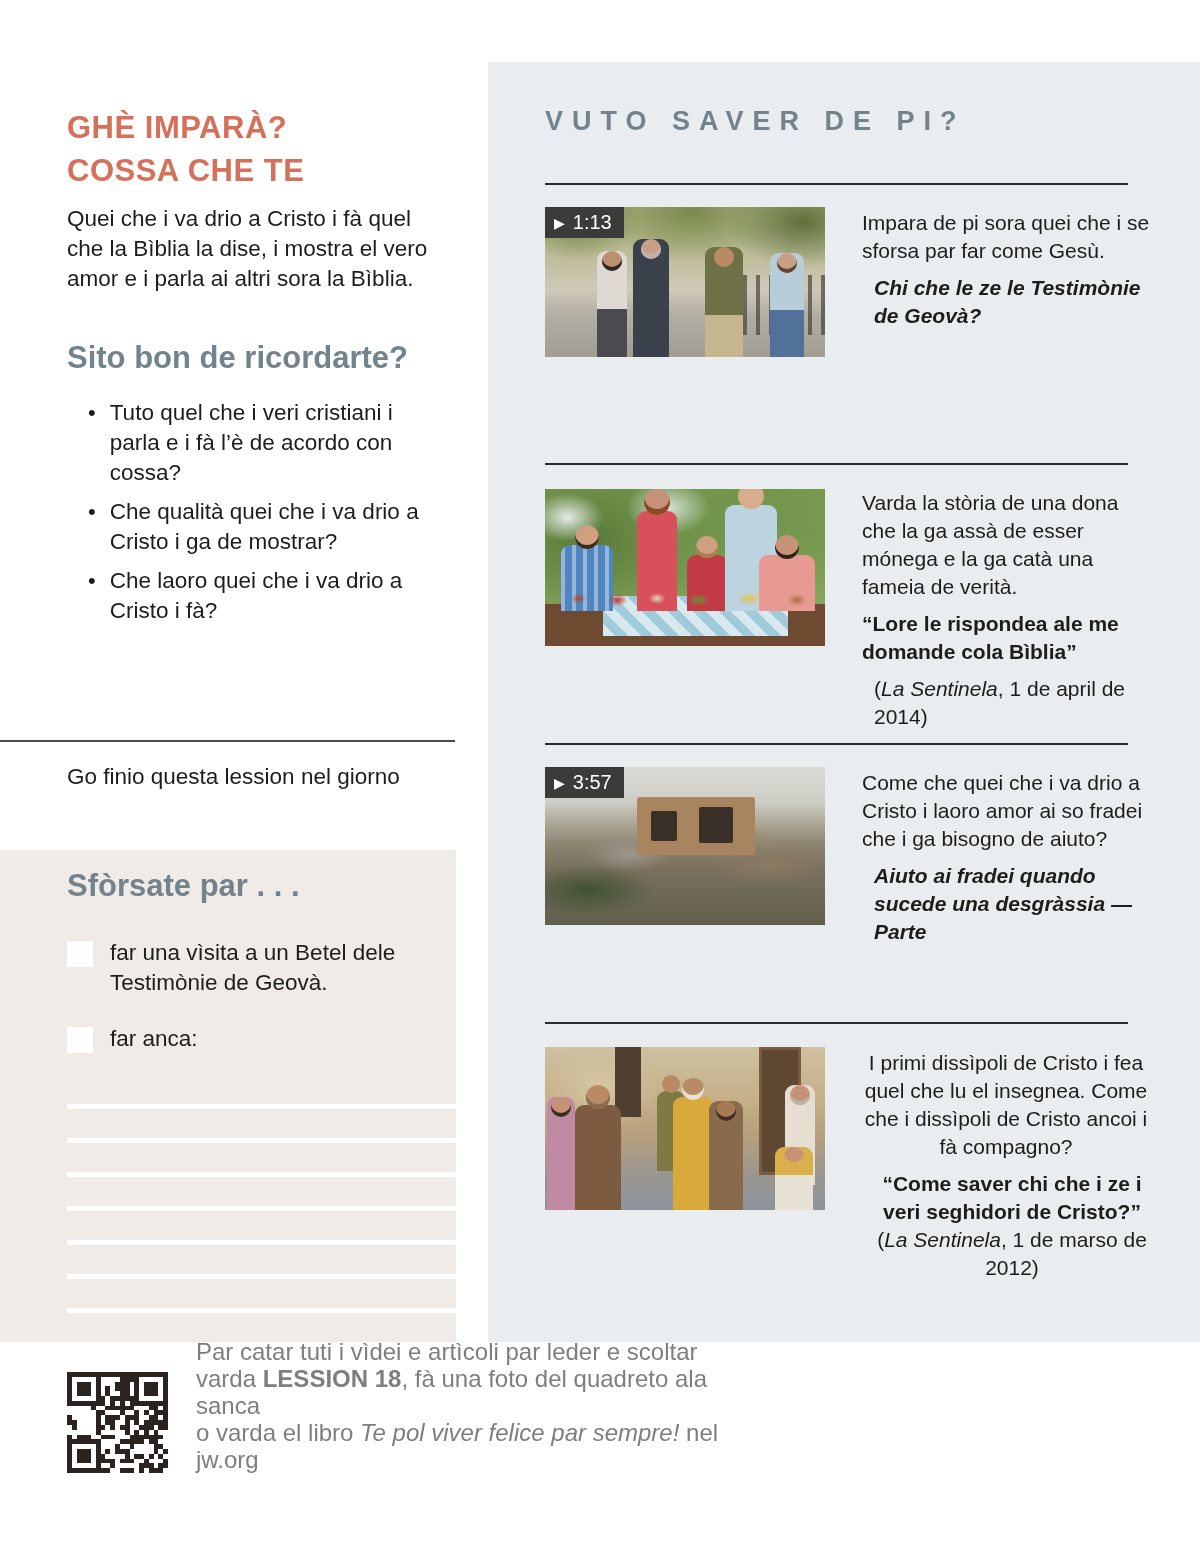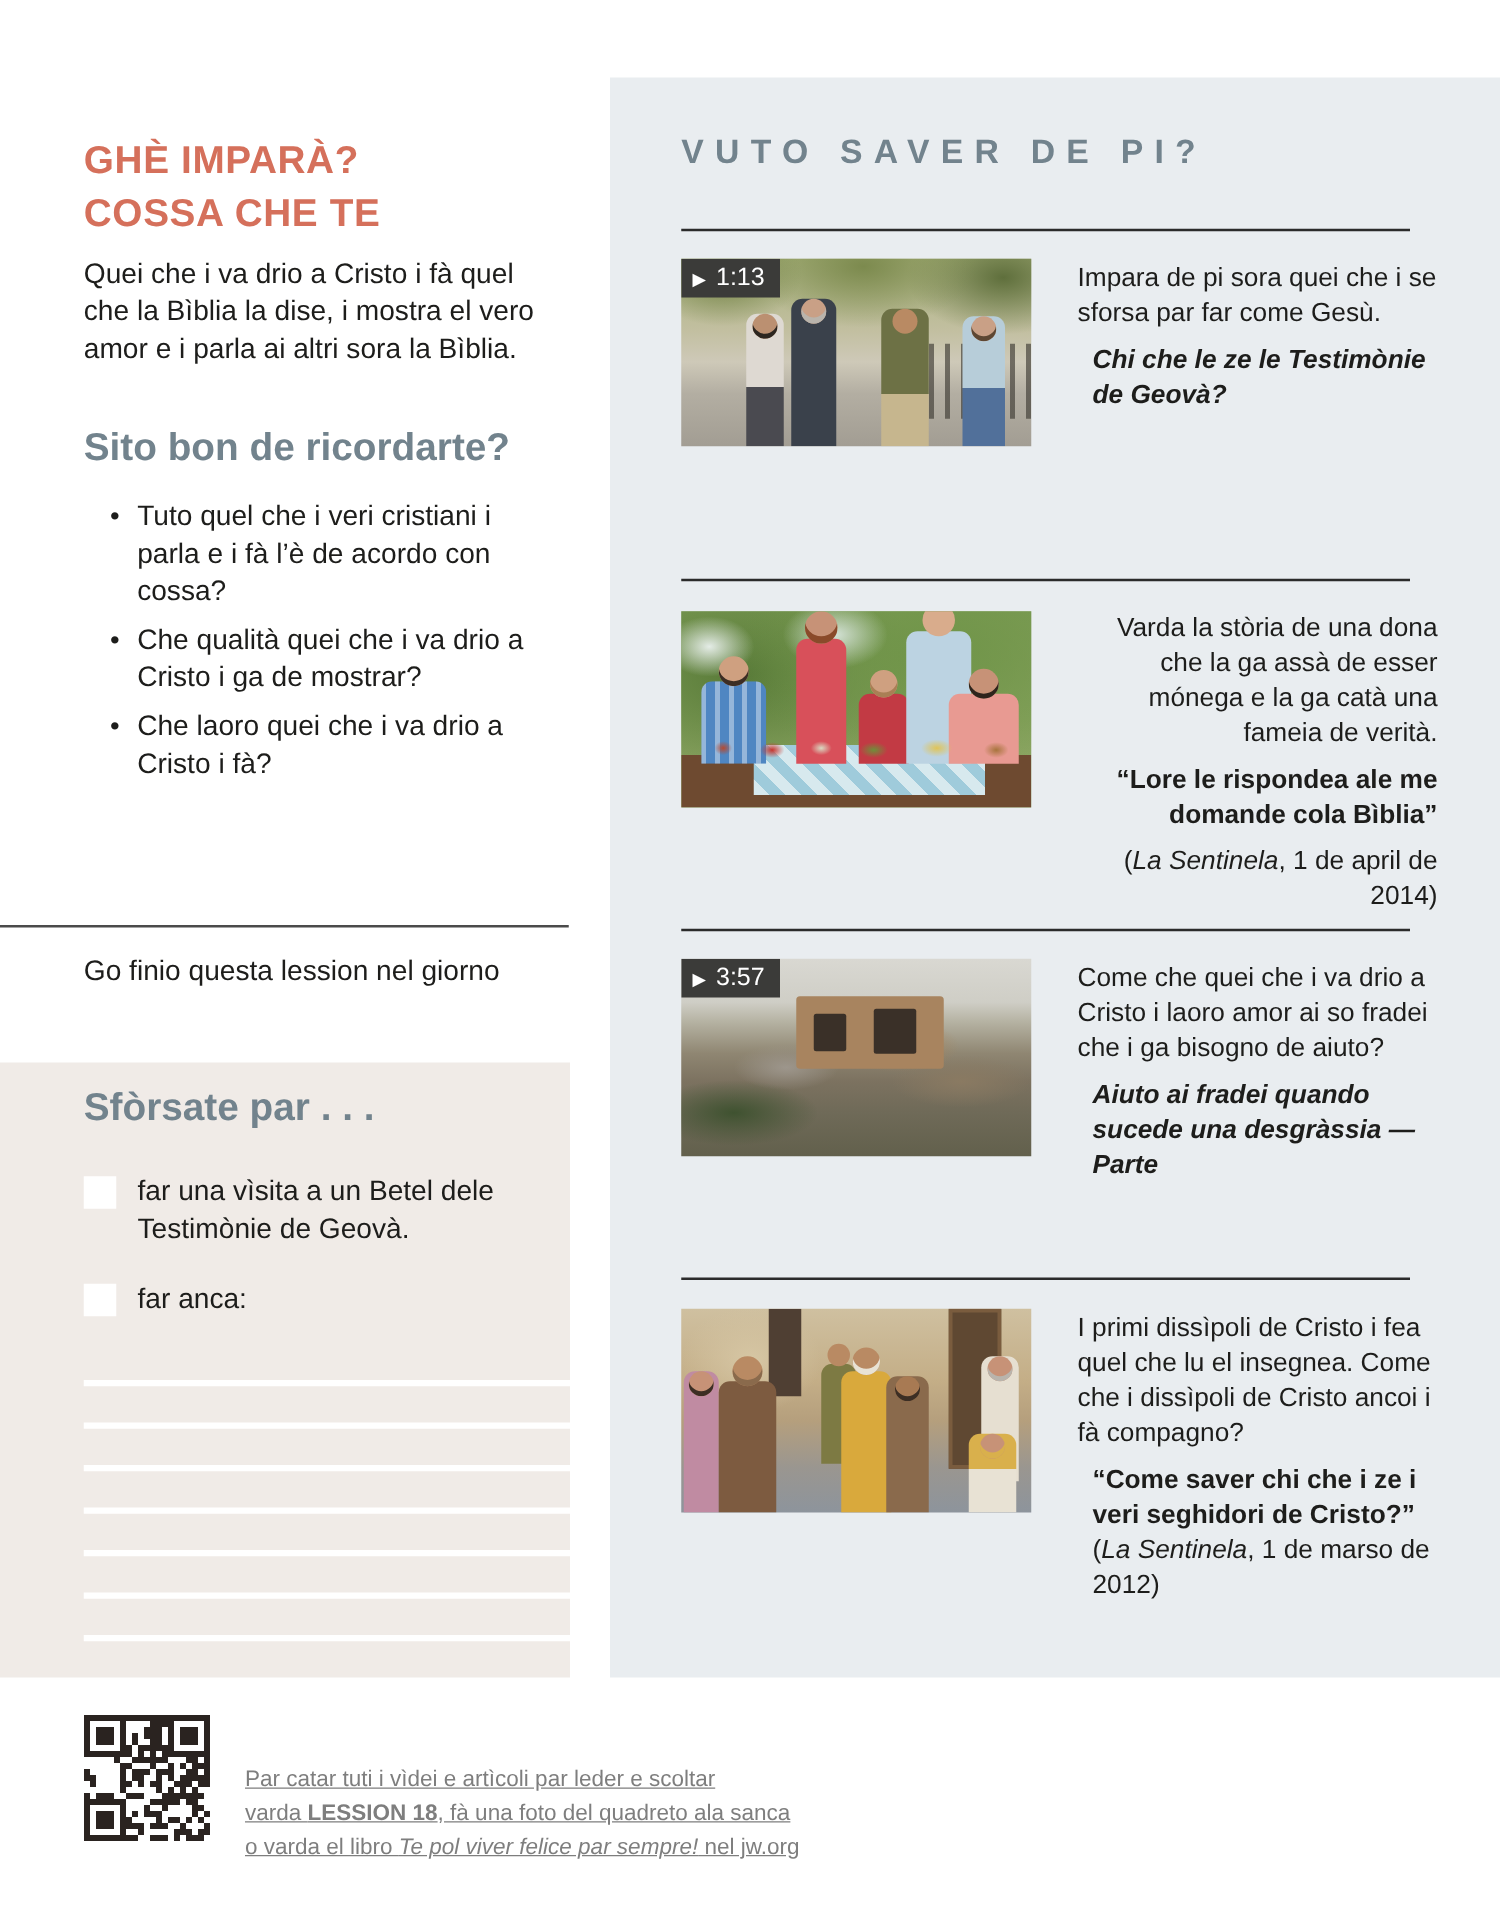--- a/index.html
+++ b/index.html
@@ -71,21 +71,21 @@
       border-radius:3px;}
   .t3-hole{position:absolute;background:#3a3028;border-radius:2px;}
   .t4{background:
       radial-gradient(80px 60px at 20% 25%,#d6c6a4 0%,rgba(214,198,164,0) 70%),
       linear-gradient(180deg,#cfc0a0 0%,#c4ae87 35%,#b59f7d 55%,#9a9690 78%,#8d949c 100%);}
   .t4-door{position:absolute;left:214px;top:0;width:36px;height:122px;background:#5f4832;border:3px solid #7a5c3e;}
   .t4-door2{position:absolute;left:70px;top:0;width:26px;height:70px;background:#4f3f33;}
   
   #qr{left:67px;top:1372px;width:101px;height:101px;}
   #qr svg{display:block;width:101px;height:101px;shape-rendering:crispEdges;}
-  #footer-text{left:196px;top:1410px;width:580px;font-size:18px;line-height:27px;color:var(--footer,#7e7e7e);font-weight:500;text-decoration:underline;}
+  #footer-text{left:196px;top:1338px;width:580px;font-size:24px;line-height:27px;color:var(--footer,#7e7e7e);font-weight:500;}
 </style>
 </head>
 <body>
 
 <div id="page">
 
   <div class="abs h-red" style="left:67px;top:106px;">
     <div>GHÈ IMPARÀ?</div>
     <div>COSSA CHE TE</div>
   </div>
@@ -179,21 +179,21 @@
           <span class="hd" style="width:22px;height:22px;top:-19px;background:#cfa080;box-shadow:0 -4px 0 #a97f55 inset;"></span>
         </div>
       <div class="p" style="left:180px;top:16px;width:52px;height:106px;background:#bcd3e2;">
           <span class="hd" style="width:26px;height:26px;top:-22px;background:#d9ac8c;"></span>
         </div>
       <div class="p" style="left:214px;top:66px;width:56px;height:56px;background:#e89a92;">
           <span class="hd" style="width:24px;height:24px;top:-20px;background:#c79277;box-shadow:0 -4px 0 #2e241c inset;"></span>
         </div>
       <div class="t2-food"></div>
     </div>
-    <div class="rtext" style="top:427px;text-align:right;">
+    <div class="rtext" style="top:427px;">
       <p>Varda la stòria de una dona che la ga assà de esser mónega e la ga catà una fameia de verità.</p>
       <p class="bold">“Lore le rispondea ale me domande cola Bìblia”</p>
       <p><span>(</span><span class="it">La Sentinela</span><span>, 1 de april de 2014)</span></p>
     </div>
 
     <div class="thumb t3" style="top:705px;height:158px;">
       <div class="t3-wall">
         <div class="t3-hole" style="left:14px;top:14px;width:26px;height:30px;"></div>
         <div class="t3-hole" style="left:62px;top:10px;width:34px;height:36px;"></div>
       </div>
@@ -225,21 +225,21 @@
       <div class="p" style="left:164px;top:54px;width:34px;height:109px;background:#8a6a4c;">
           <span class="hd" style="background:#a87a53;box-shadow:0 -4px 0 #3c2e24 inset;"></span>
         </div>
       <div class="p" style="left:240px;top:38px;width:30px;height:100px;background:#e6dfd1;">
           <span class="hd" style="background:#c79277;box-shadow:0 -4px 0 #b9b4ac inset;"></span>
         </div>
       <div class="p" style="left:230px;top:100px;width:38px;height:63px;background:linear-gradient(180deg,#d9b04c 45%,#e8e2d4 45%);">
           <span class="hd" style="background:#c79277;box-shadow:0 -5px 0 #d9b04c inset;"></span>
         </div>
     </div>
-    <div class="rtext" style="top:987px;">
+    <div class="rtext" style="top:987px;text-align:center;">
       <p>I primi dissìpoli de Cristo i fea quel che lu el insegnea. Come che i dissìpoli de Cristo ancoi i fà compagno?</p>
       <p><span class="bold">“Come saver chi che i ze i veri seghidori de Cristo?”</span><span> (</span><span class="it">La Sentinela</span><span>, 1 de marso de 2012)</span></p>
     </div>
   </div>
 
   <div class="abs" id="qr">
       <svg viewBox="0 0 84 84" xmlns="http://www.w3.org/2000/svg" fill="#2a2320">
         <rect x="0" y="0" width="4" height="4"></rect>
         <rect x="4" y="0" width="4" height="4"></rect>
         <rect x="8" y="0" width="4" height="4"></rect>

